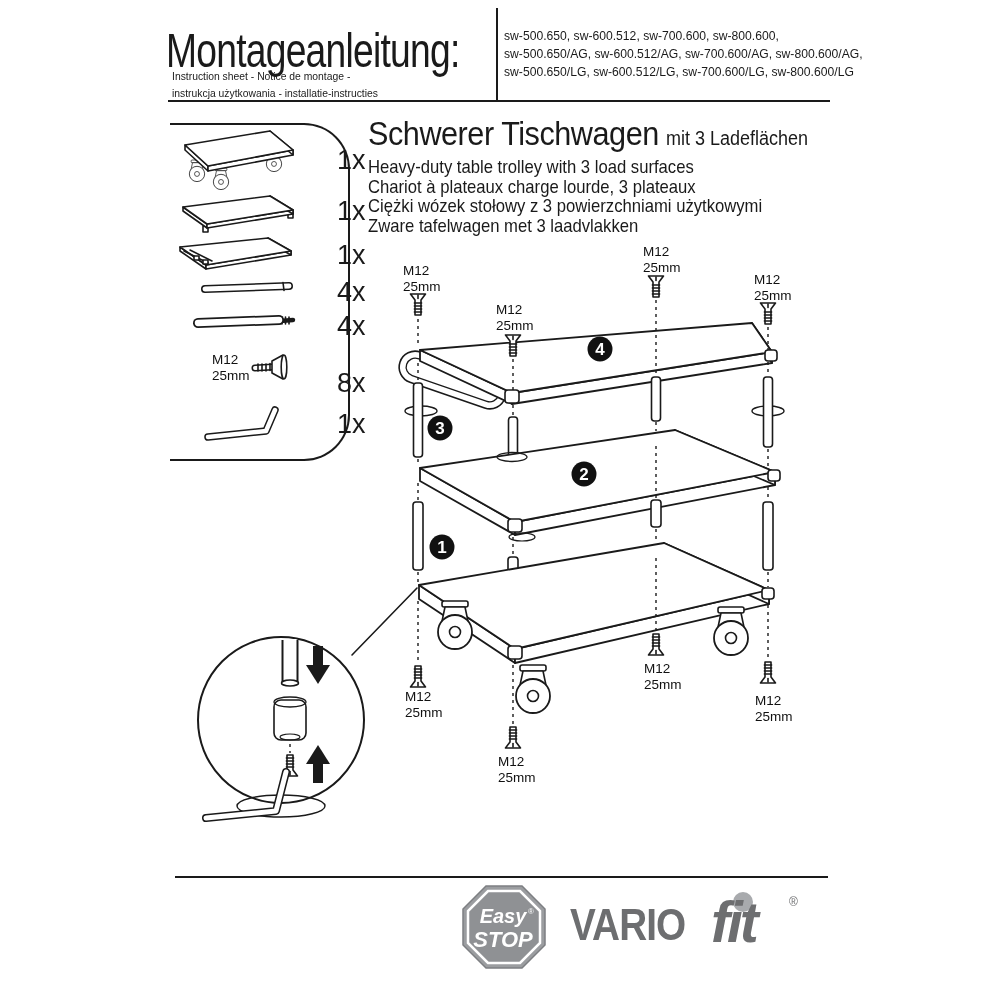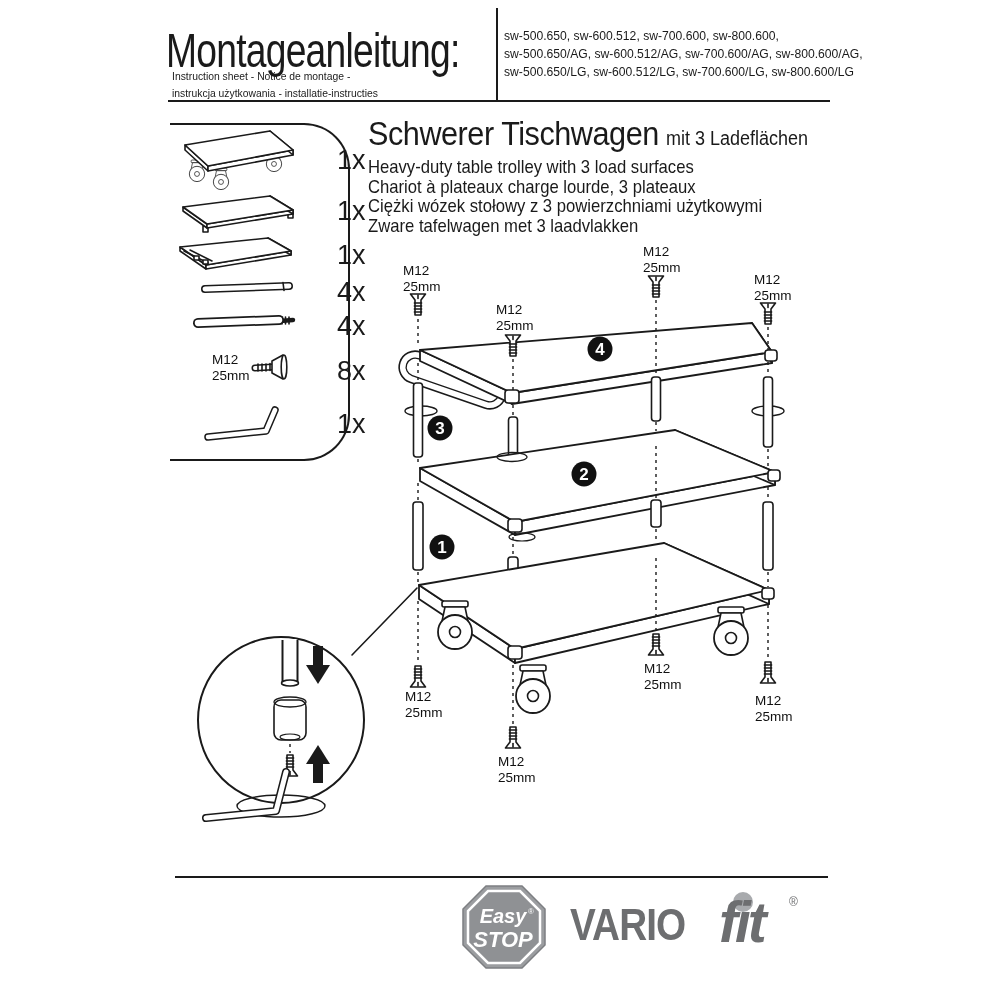--- a/index.html
+++ b/index.html
@@ -43,21 +43,21 @@
   .stepn{font-size:17px;font-weight:bold;fill:#fff;text-anchor:middle;}
   .blk{fill:#1a1a1a;stroke:none;}
 
   
   #easystop{left:461px;top:884px;}
   .es-txt{font-style:italic;font-weight:bold;fill:#fff;text-anchor:middle;}
   #brand{left:570px;top:890px;width:260px;height:70px;}
   #brand-vario{left:0;bottom:10px;font-size:44px;font-weight:bold;color:#6d6e70;
                letter-spacing:-1px;transform:scaleX(.88);transform-origin:0 100%;}
   #brand-fit{left:141px;bottom:5px;font-size:57px;font-weight:bold;font-style:italic;
-             color:#6d6e70;letter-spacing:-3px;margin-left:8px;}
+             color:#6d6e70;letter-spacing:-3px;}
   #brand-dot{left:163px;top:2px;width:20px;height:20px;border-radius:50%;background:#a8aaad;}
   #brand-reg{left:219px;top:5px;font-size:12px;color:#6d6e70;}
 </style>
 </head>
 <body>
 
 <div class="page">
 
   <h1 id="main-title" class="abs cx nowrap">Montageanleitung:</h1>
   <div id="subtitle1" class="abs sub cx nowrap">Instruction sheet - Notice de montage -</div>
@@ -153,21 +153,21 @@
       <path d="M 208 437 L 266 431 L 275 410" stroke="#1a1a1a" stroke-width="7.5" stroke-linecap="round" stroke-linejoin="round" fill="none"></path>
       <path d="M 208 437 L 266 431 L 275 410" stroke="#fff" stroke-width="4.5" stroke-linecap="round" stroke-linejoin="round" fill="none"></path>
     </g>
   </svg>
 
   <span class="abs qty" style="top:145px;">1x</span>
   <span class="abs qty" style="top:196px;">1x</span>
   <span class="abs qty" style="top:240px;">1x</span>
   <span class="abs qty" style="top:277px;">4x</span>
   <span class="abs qty" style="top:311px;">4x</span>
-  <span class="abs qty" style="top:356px;">8x</span>
+  <span class="abs qty" style="top:368px;">8x</span>
   <span class="abs qty" style="top:409px;">1x</span>
 
   <svg class="abs" style="left:165px;top:230px;" width="680" height="630" viewBox="165 230 680 630">
 
     <g>
       <rect x="397" y="364" width="111" height="32" rx="16" class="fw" transform="rotate(19 452.5 380)"></rect>
       <rect x="404" y="371" width="97" height="18" rx="9" fill="none" stroke="#1a1a1a" stroke-width="1.3" transform="rotate(19 452.5 380)"></rect>
     </g>
 
     <g>

